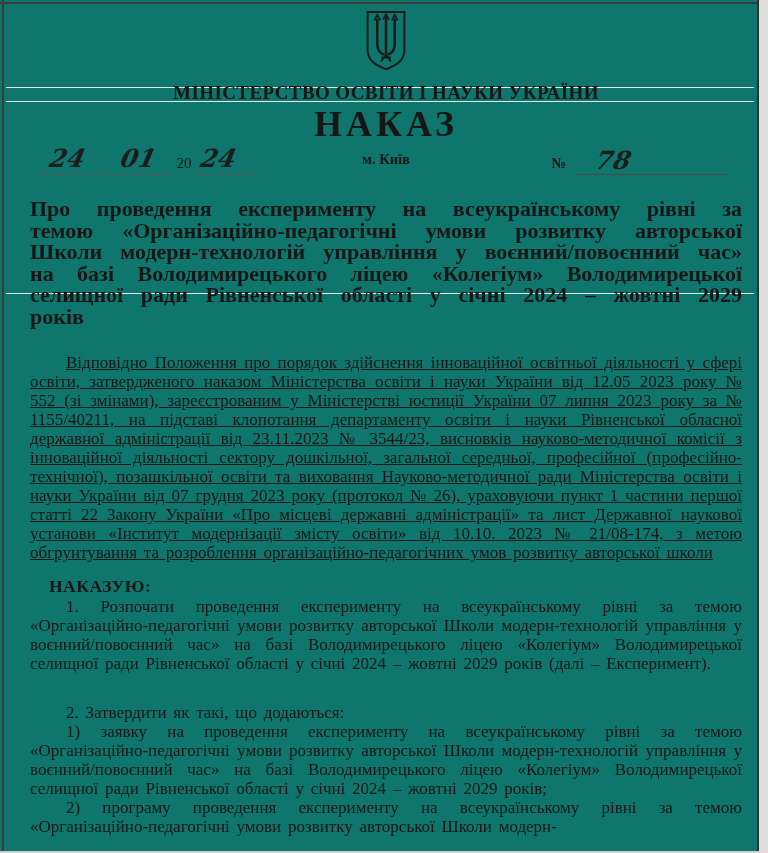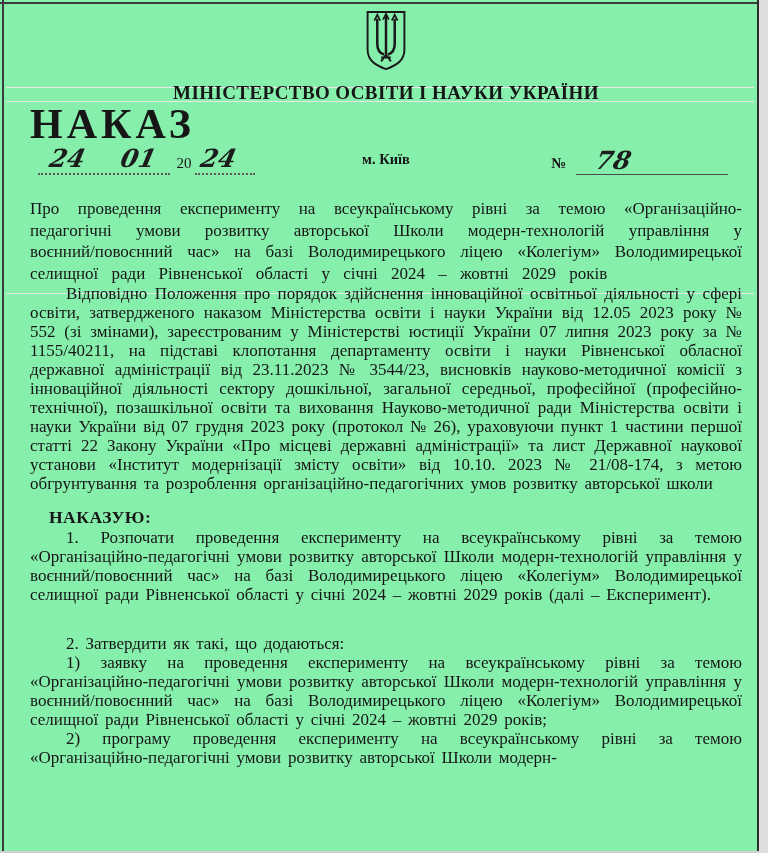--- a/index.html
+++ b/index.html
@@ -1,42 +1,42 @@
 <!DOCTYPE html>
 <html><head>
 <meta charset="utf-8">
 <style>
   html,body{margin:0;padding:0;background:#f2f2f2;}
   .page{
     position:relative;
     width:768px;height:853px;
     margin:0 auto;
-    background:#86efac;
+    background:#0f766e;
     color:#161616;
     font-family:"Liberation Serif","DejaVu Serif",serif;
     overflow:hidden;
   }
   
   .b-left{position:absolute;left:2px;top:0;bottom:0;width:2px;background:#3c3c3c;}
   .b-top{position:absolute;left:0;right:9px;top:2px;height:2px;background:#3c3c3c;}
   .b-right{position:absolute;right:9px;top:0;bottom:0;width:2px;background:#2e2e2e;}
   .b-right-strip{position:absolute;right:0;top:0;bottom:0;width:9px;background:#dedede;}
   .b-bottom{position:absolute;left:0;right:9px;bottom:0;height:2px;background:#cfcfcf;}
   .artifact{position:absolute;left:6px;right:14px;height:1px;background:#e7e7e7;}
 
   .content{position:absolute;left:30px;width:712px;top:0;}
 
   .emblem-wrap{text-align:center;margin-top:9px;height:62px;}
   .ministry{
     margin-top:11px;text-align:center;
     font-weight:bold;font-size:19px;line-height:21px;letter-spacing:.4px;
   }
   .doc-title{
-    margin-top:1px;text-align:left;
-    font-weight:bold;font-size:42px;line-height:40px;letter-spacing:4px;
+    margin-top:1px;text-align:center;
+    font-weight:bold;font-size:36px;line-height:40px;letter-spacing:4px;
   }
 
   .date-row{position:relative;height:36px;margin-top:2px;}
   .hw{
     font-family:"DejaVu Serif",serif;font-style:italic;font-weight:700;
     font-size:25px;line-height:26px;display:inline-block;transform:skewX(-12deg);
     color:#1c1c1c;
   }
   .date-left{position:absolute;left:8px;top:0;display:flex;align-items:flex-end;}
   .seg-dot{border-bottom:2px dotted #5a5a5a;}
@@ -47,28 +47,28 @@
     position:absolute;left:0;right:0;top:5px;text-align:center;
     font-weight:bold;font-size:14.5px;
   }
   .num-group{position:absolute;right:14px;top:2px;display:flex;align-items:flex-end;}
   .num-label{font-size:15px;font-weight:bold;margin-right:10px;padding-bottom:3px;}
   .num-line{border-bottom:1.5px solid #4a4a4a;width:132px;padding-left:20px;}
 
   p{margin:0;}
   .subject{
     margin-top:16px;
-    font-weight:normal;font-size:17px;line-height:21.5px;
+    font-weight:bold;font-size:22px;line-height:21.5px;
     text-align:justify;word-spacing:9px;
   }
   .body-par{
     font-size:17px;line-height:19px;
     text-align:justify;text-indent:36px;word-spacing:2.5px;
   }
-  .preamble{margin-top:0;}
+  .preamble{margin-top:26px;text-decoration:underline;}
   .order-heading{
     margin-top:14px;font-weight:bold;font-size:17.5px;letter-spacing:.5px;margin-left:19px;
   }
   .item-1{}
   .item-2{margin-top:30px;}
 </style>
 </head>
 <body>
 
 <div class="page">

